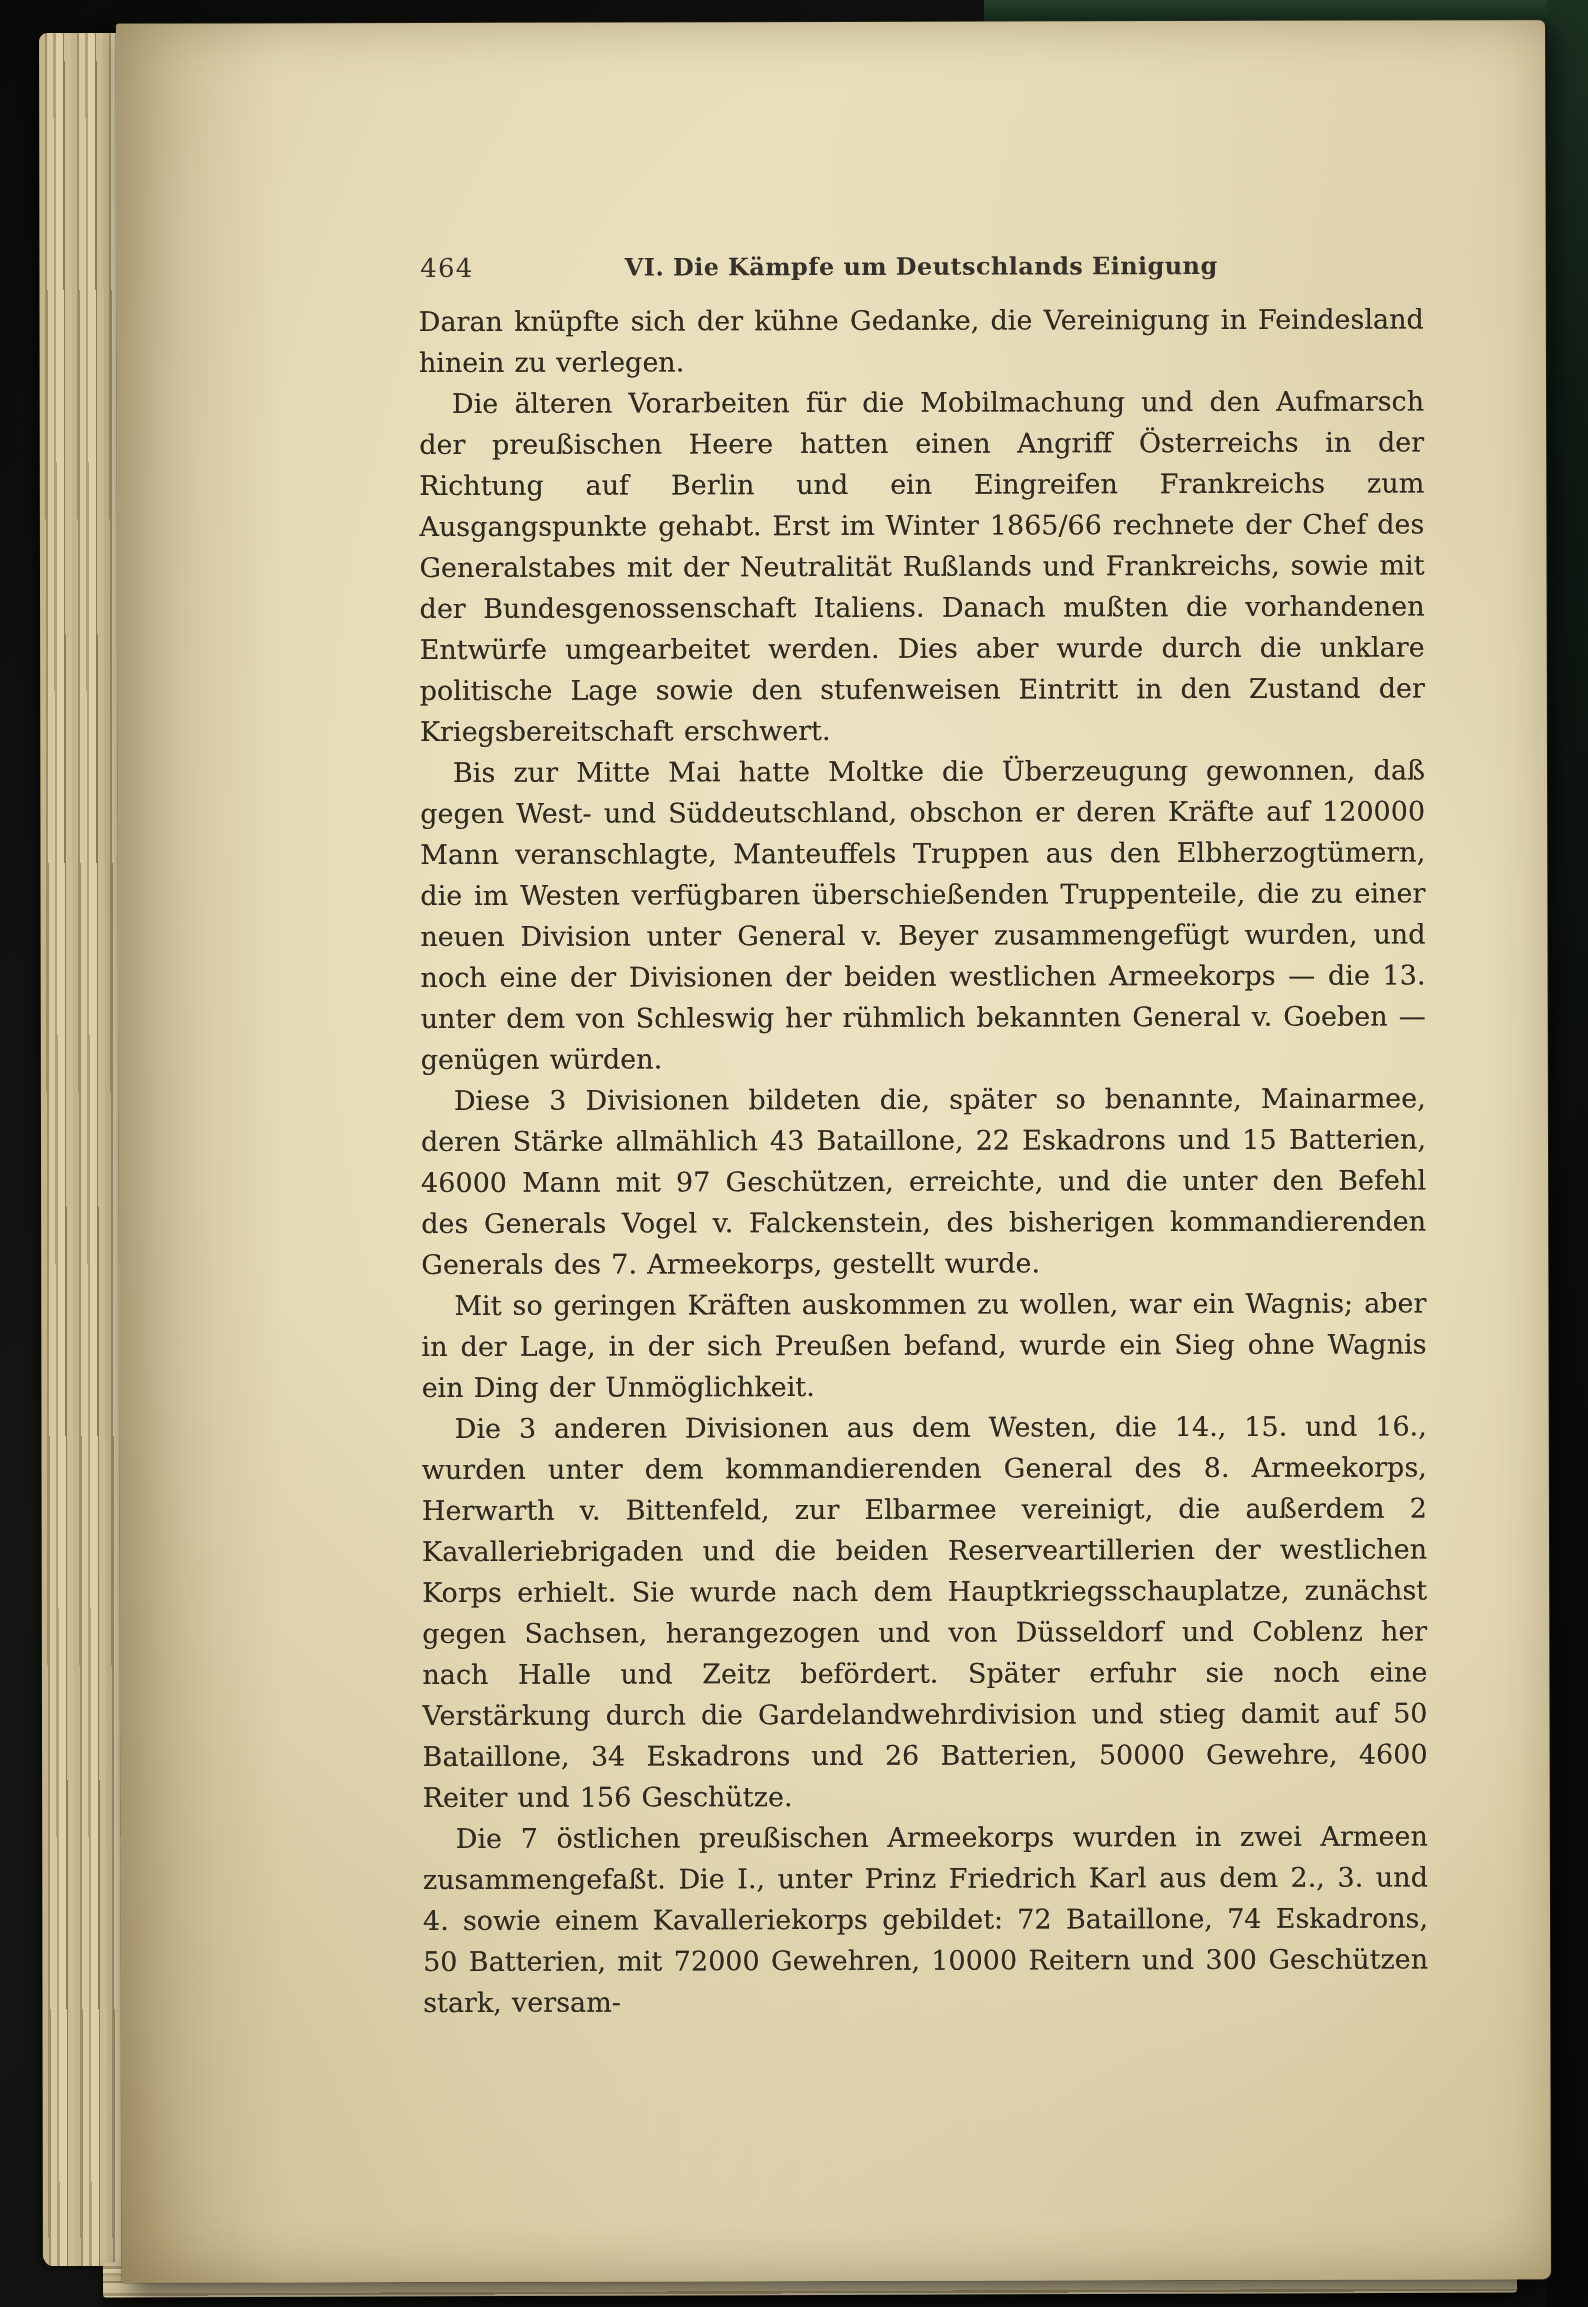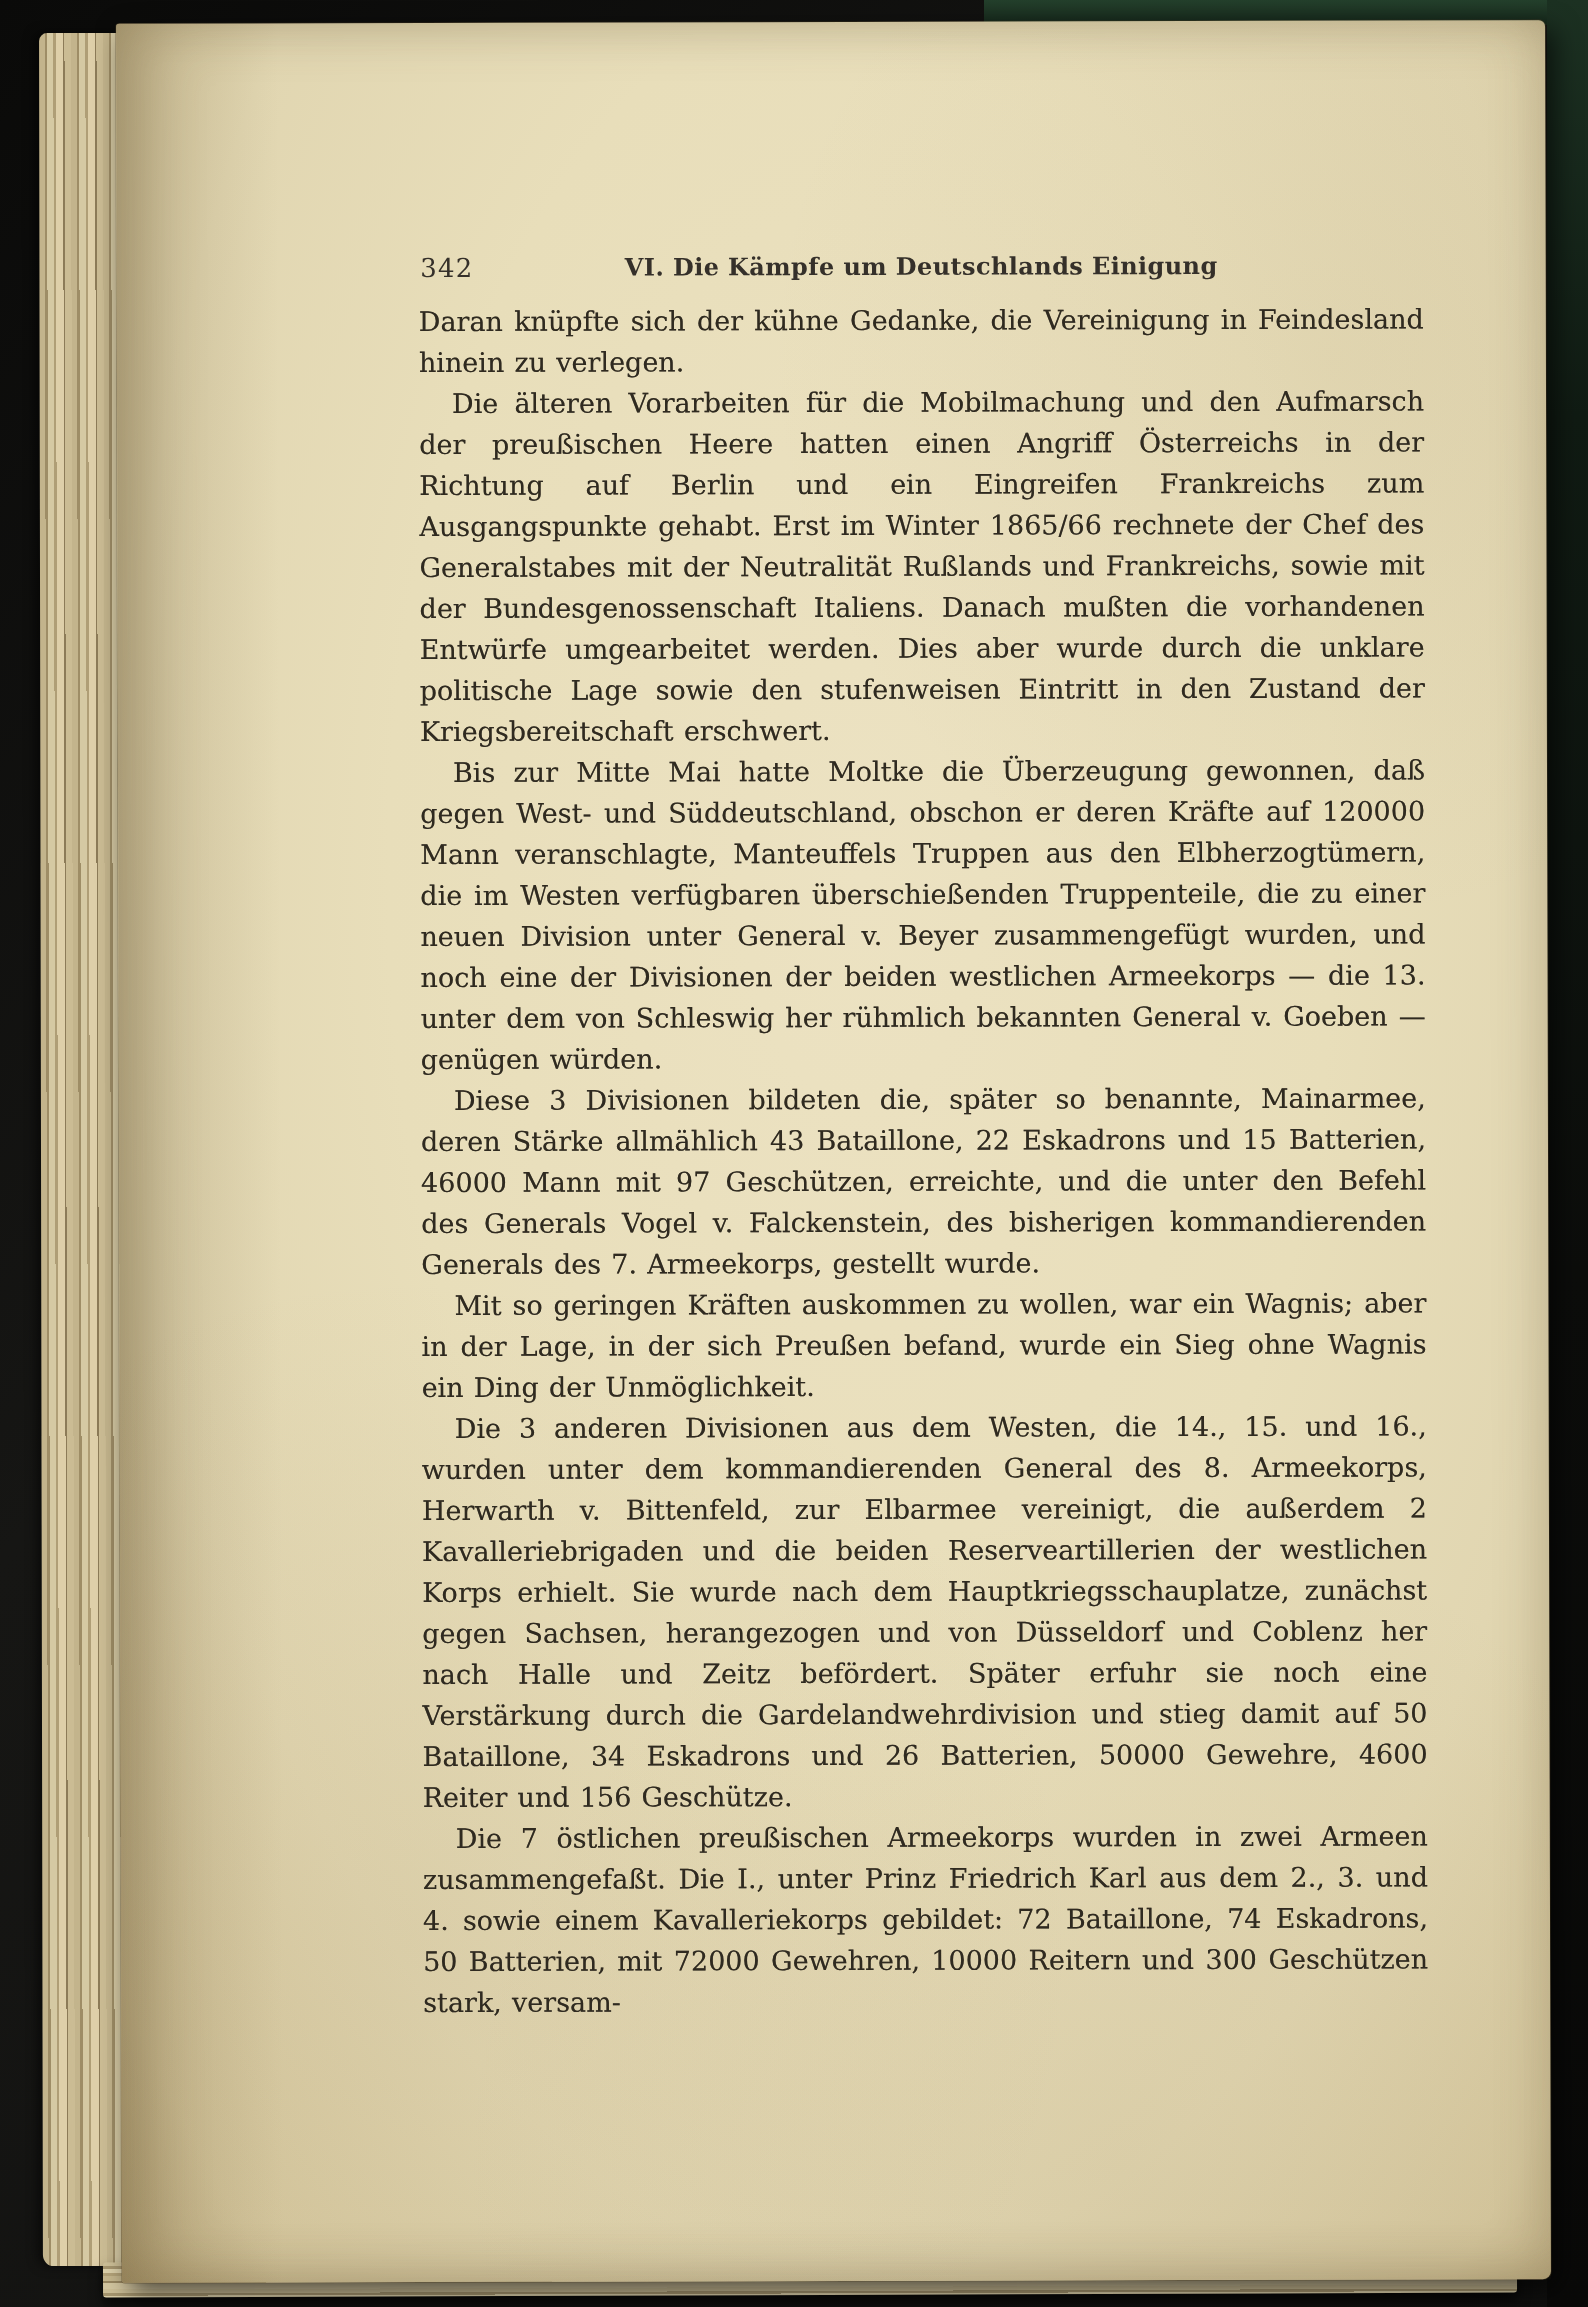--- a/index.html
+++ b/index.html
@@ -122,21 +122,21 @@
   <div class="deckle-left"></div>
   <div class="stack-bottom"></div>
 
   <div class="page">
     <div class="gutter-shade"></div>
     <div class="paper-mottle"></div>
 
     <div class="content">
 
       <div class="header">
-        <span class="pagenum">342</span>
+        <span class="pagenum">464</span>
         <span class="running">VI. Die Kämpfe um Deutschlands Einigung</span>
       </div>
 
       <div class="bodytext">
         <p class="first">Daran knüpfte sich der kühne Gedanke, die Vereinigung in Feindesland hinein zu verlegen.</p>
         <p>Die älteren Vorarbeiten für die Mobilmachung und den Aufmarsch der preußischen Heere hatten einen Angriff Österreichs in der Richtung auf Berlin und ein Eingreifen Frankreichs zum Ausgangspunkte gehabt. Erst im Winter 1865/66 rechnete der Chef des Generalstabes mit der Neutralität Rußlands und Frankreichs, sowie mit der Bundesgenossenschaft Italiens. Danach mußten die vorhandenen Entwürfe umgearbeitet werden. Dies aber wurde durch die unklare politische Lage sowie den stufenweisen Eintritt in den Zustand der Kriegsbereitschaft erschwert.</p>
         <p>Bis zur Mitte Mai hatte Moltke die Überzeugung gewonnen, daß gegen West- und Süddeutschland, obschon er deren Kräfte auf 120000 Mann veranschlagte, Manteuffels Truppen aus den Elbherzogtümern, die im Westen verfügbaren überschießenden Truppenteile, die zu einer neuen Division unter General v. Beyer zusammengefügt wurden, und noch eine der Divisionen der beiden westlichen Armeekorps — die 13. unter dem von Schleswig her rühmlich bekannten General v. Goeben — genügen würden.</p>
         <p>Diese 3 Divisionen bildeten die, später so benannte, Mainarmee, deren Stärke allmählich 43 Bataillone, 22 Eskadrons und 15 Batterien, 46000 Mann mit 97 Geschützen, erreichte, und die unter den Befehl des Generals Vogel v. Falckenstein, des bisherigen kommandierenden Generals des 7. Armeekorps, gestellt wurde.</p>
         <p>Mit so geringen Kräften auskommen zu wollen, war ein Wagnis; aber in der Lage, in der sich Preußen befand, wurde ein Sieg ohne Wagnis ein Ding der Unmöglichkeit.</p>
         <p>Die 3 anderen Divisionen aus dem Westen, die 14., 15. und 16., wurden unter dem kommandierenden General des 8. Armeekorps, Herwarth v. Bittenfeld, zur Elbarmee vereinigt, die außerdem 2 Kavalleriebrigaden und die beiden Reserveartillerien der westlichen Korps erhielt. Sie wurde nach dem Hauptkriegsschauplatze, zunächst gegen Sachsen, herangezogen und von Düsseldorf und Coblenz her nach Halle und Zeitz befördert. Später erfuhr sie noch eine Verstärkung durch die Gardelandwehrdivision und stieg damit auf 50 Bataillone, 34 Eskadrons und 26 Batterien, 50000 Gewehre, 4600 Reiter und 156 Geschütze.</p>

